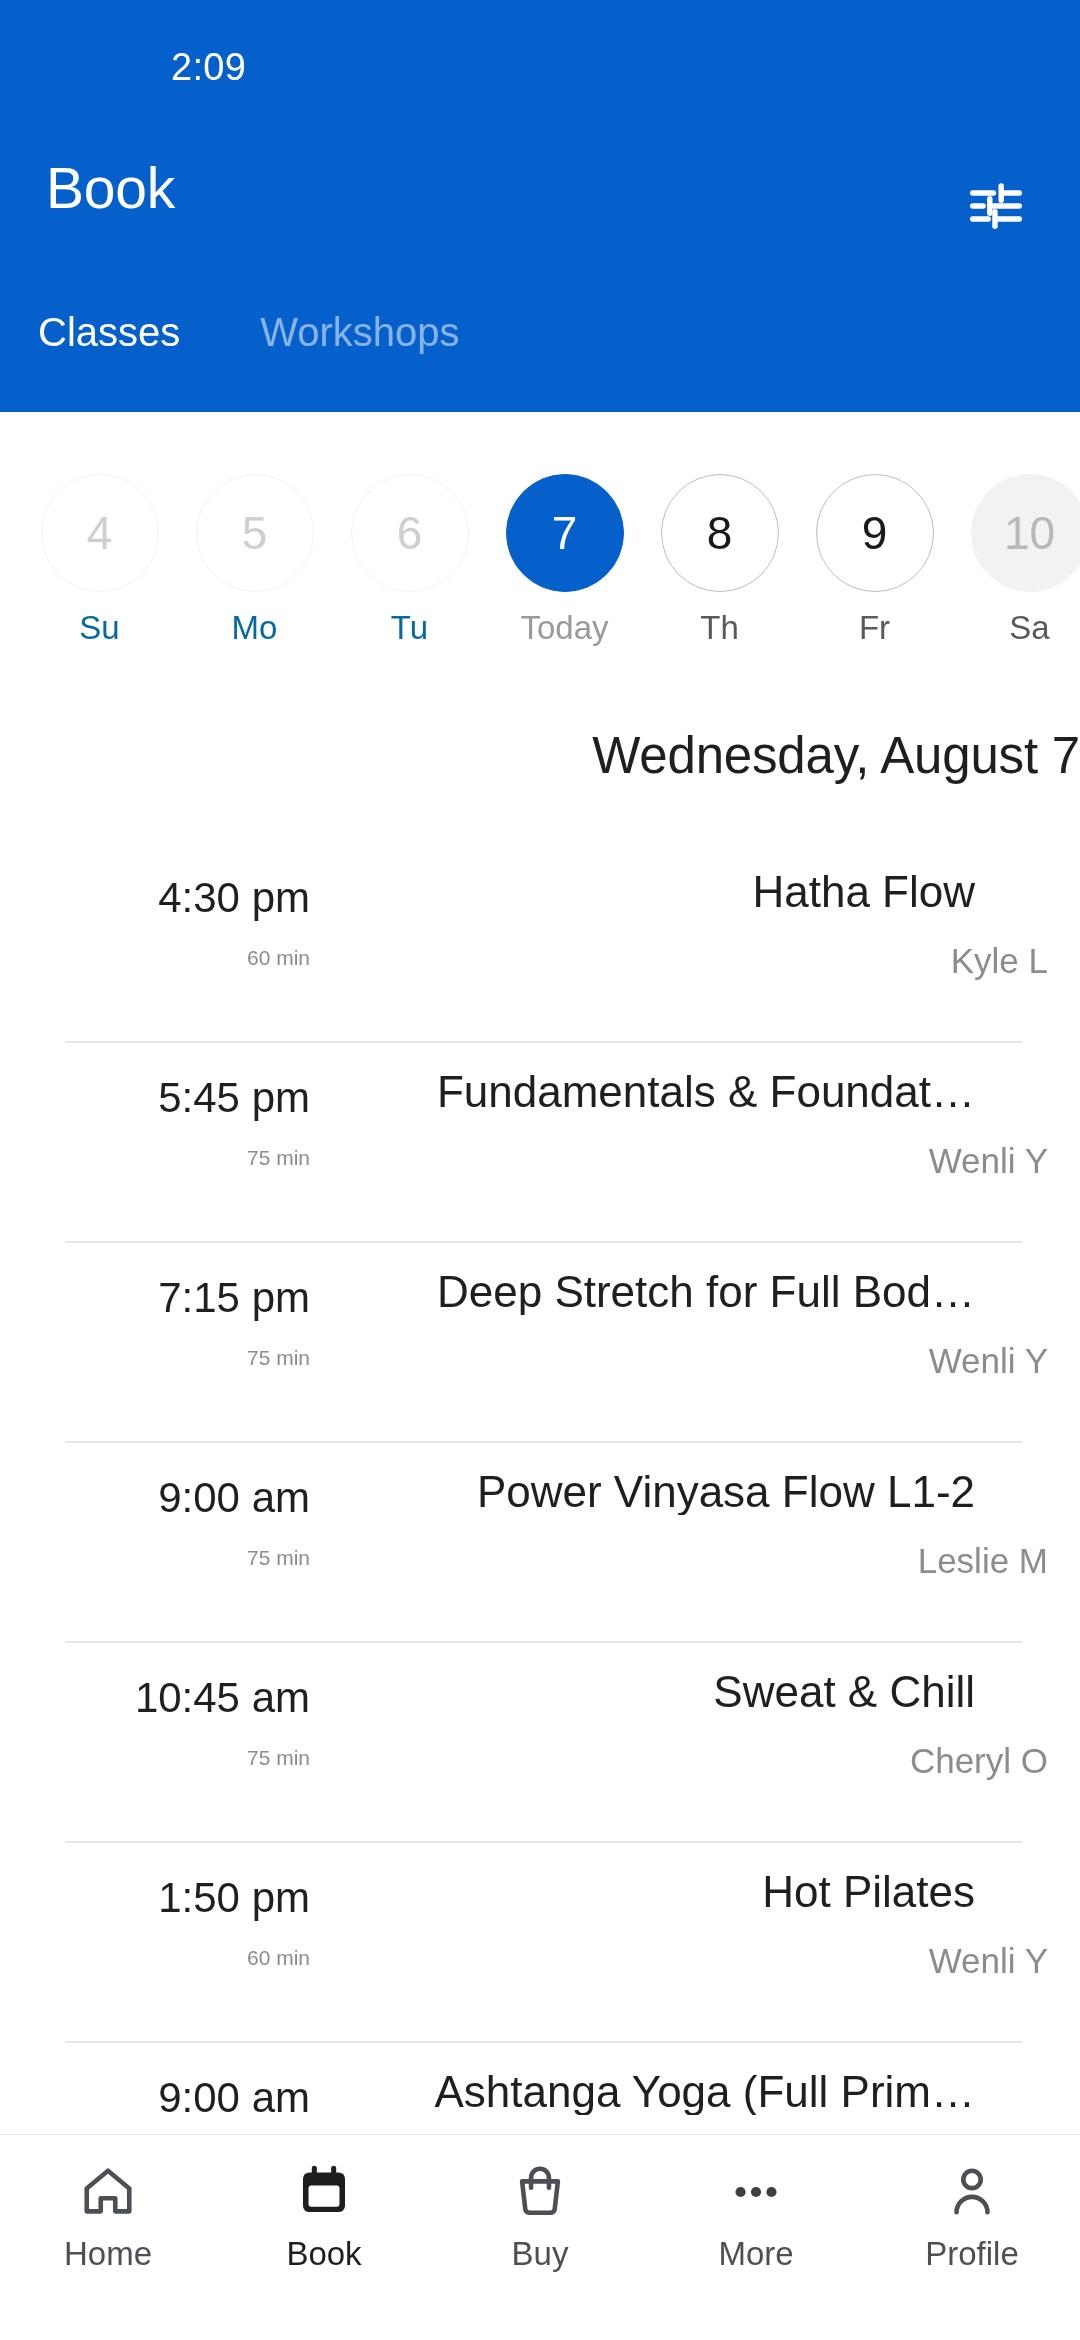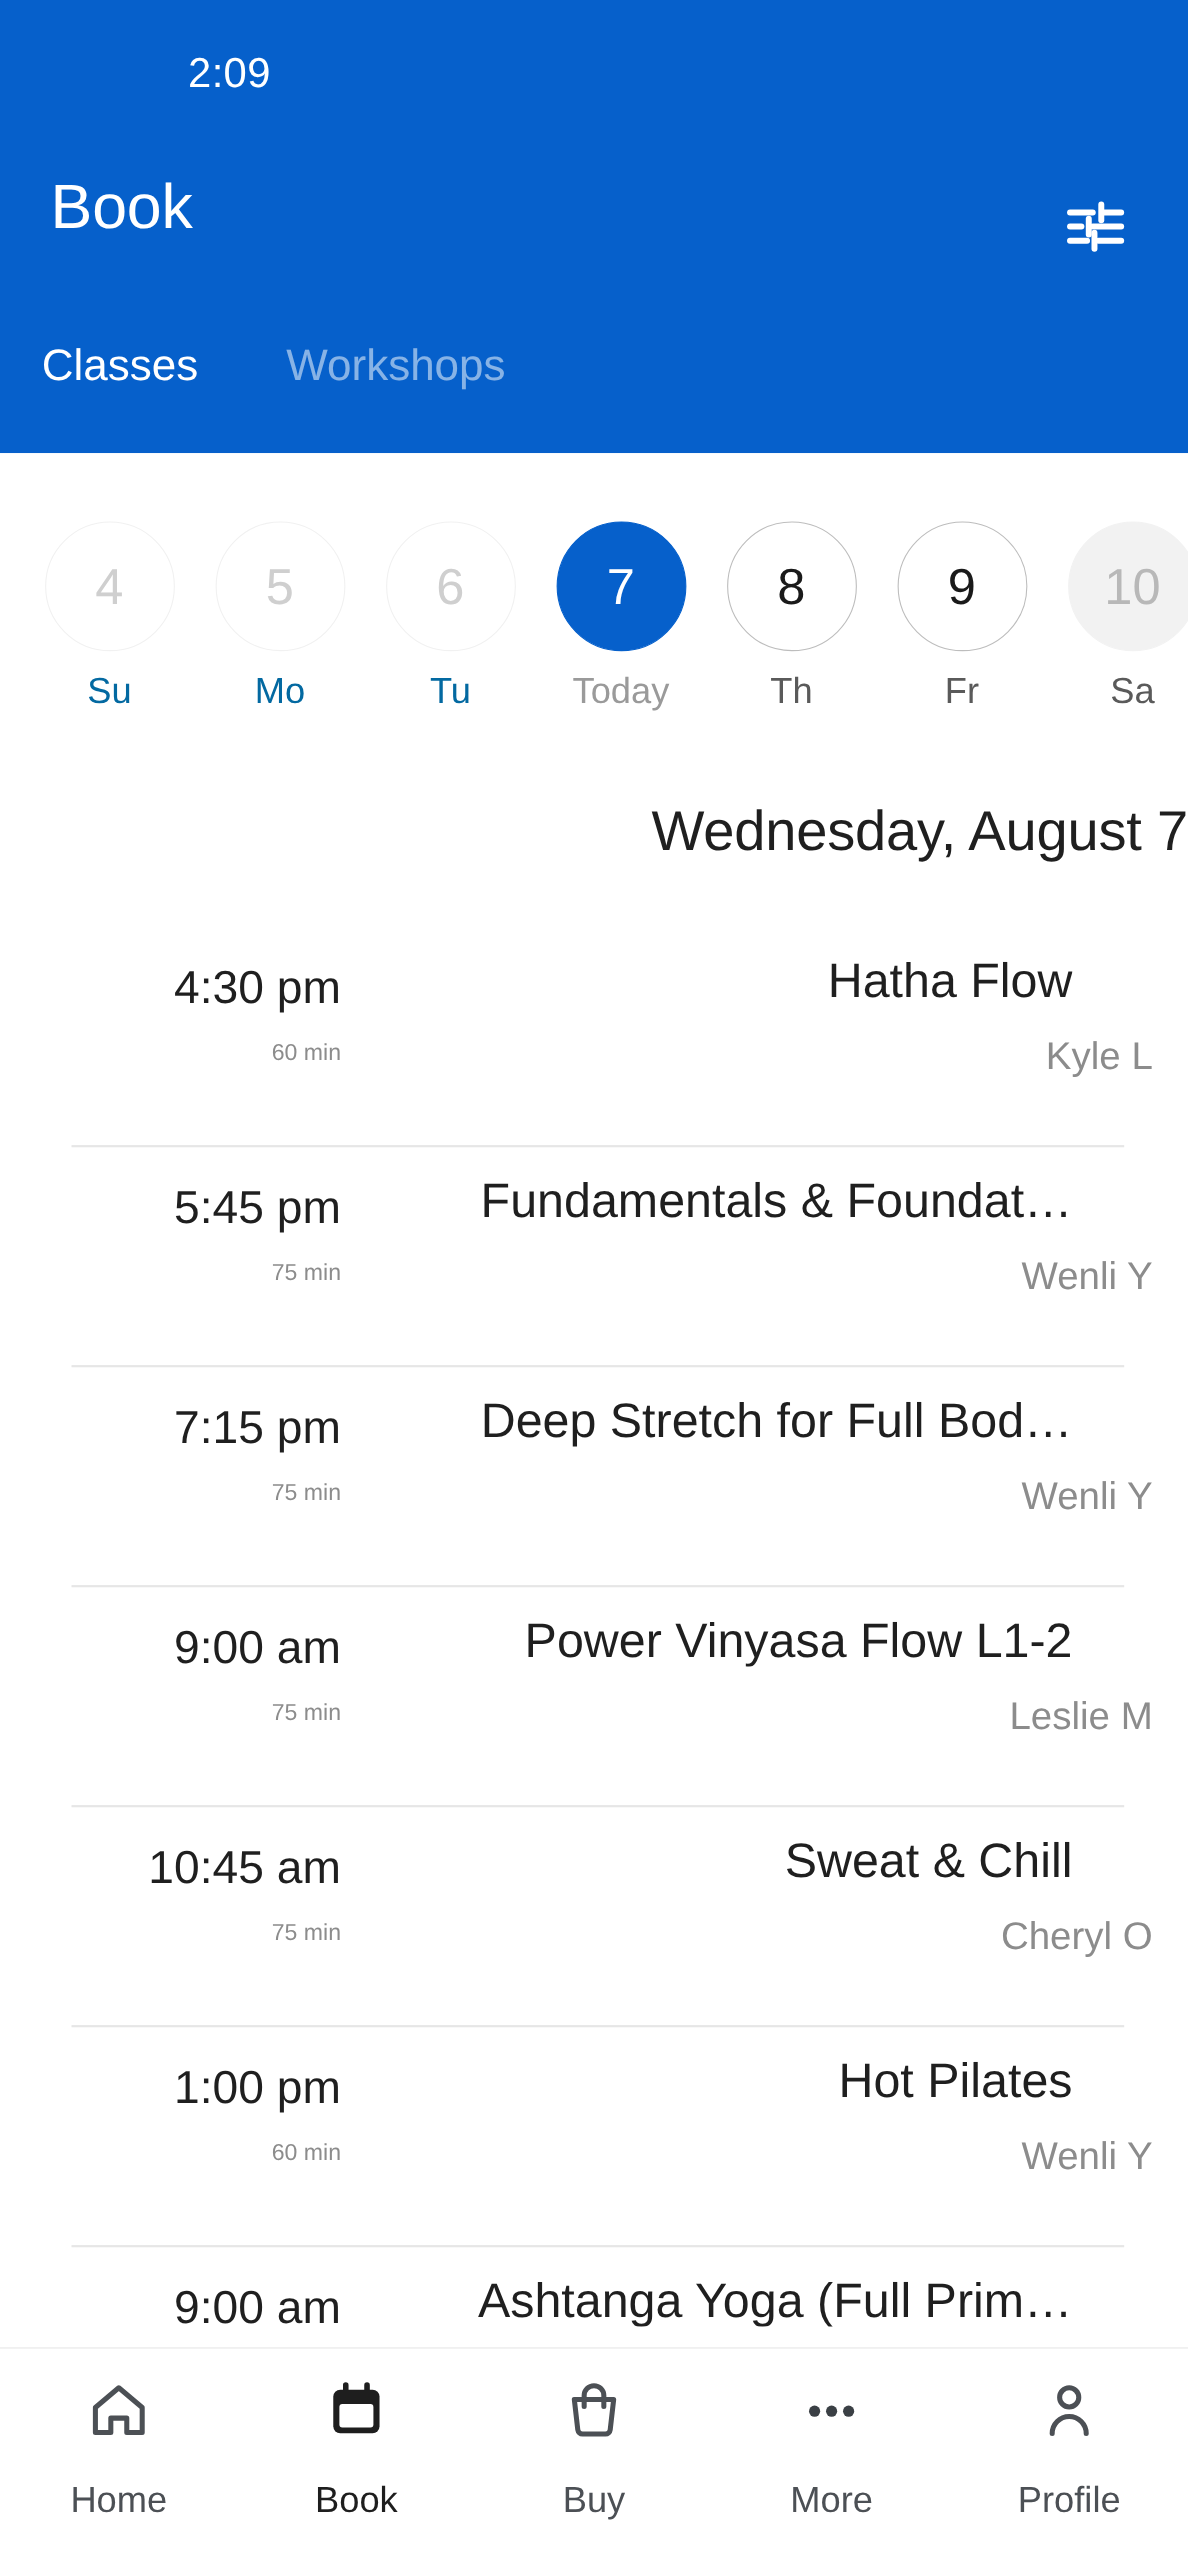--- a/index.html
+++ b/index.html
@@ -255,21 +255,20 @@
     box-sizing: border-box;
     z-index: 5;
   }
   .nav-item {
     flex: 1 1 20%;
     display: flex;
     flex-direction: column;
     align-items: center;
     padding-top: 26px;
     cursor: pointer;
-    gap: 19px;
   }
   .nav-icon {
     height: 62px;
     display: flex;
     align-items: center;
     justify-content: center;
   }
   .nav-icon svg { display: block; }
   .nav-label {
     margin-top: 14px;
@@ -403,21 +402,21 @@
           <div class="time-val">10:45 am</div>
           <div class="time-dur">75 min</div>
         </div>
         <div class="info-col">
           <div class="class-name">Sweat &amp; Chill</div>
           <div class="class-teacher">Cheryl O</div>
         </div>
       </li>
       <li class="class-row">
         <div class="time-col">
-          <div class="time-val">1:00 pm</div>
+          <div class="time-val">1:50 pm</div>
           <div class="time-dur">60 min</div>
         </div>
         <div class="info-col">
           <div class="class-name">Hot Pilates</div>
           <div class="class-teacher">Wenli Y</div>
         </div>
       </li>
       <li class="class-row">
         <div class="time-col">
           <div class="time-val">9:00 am</div>

